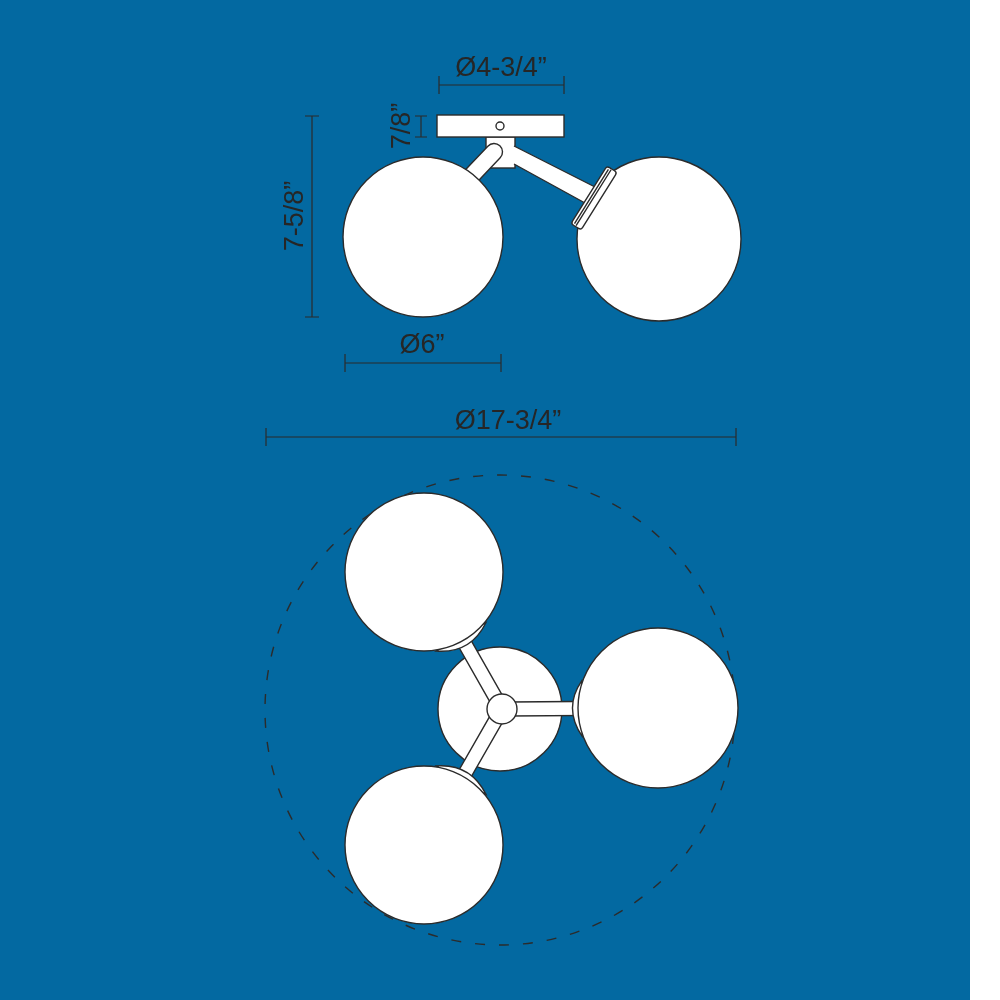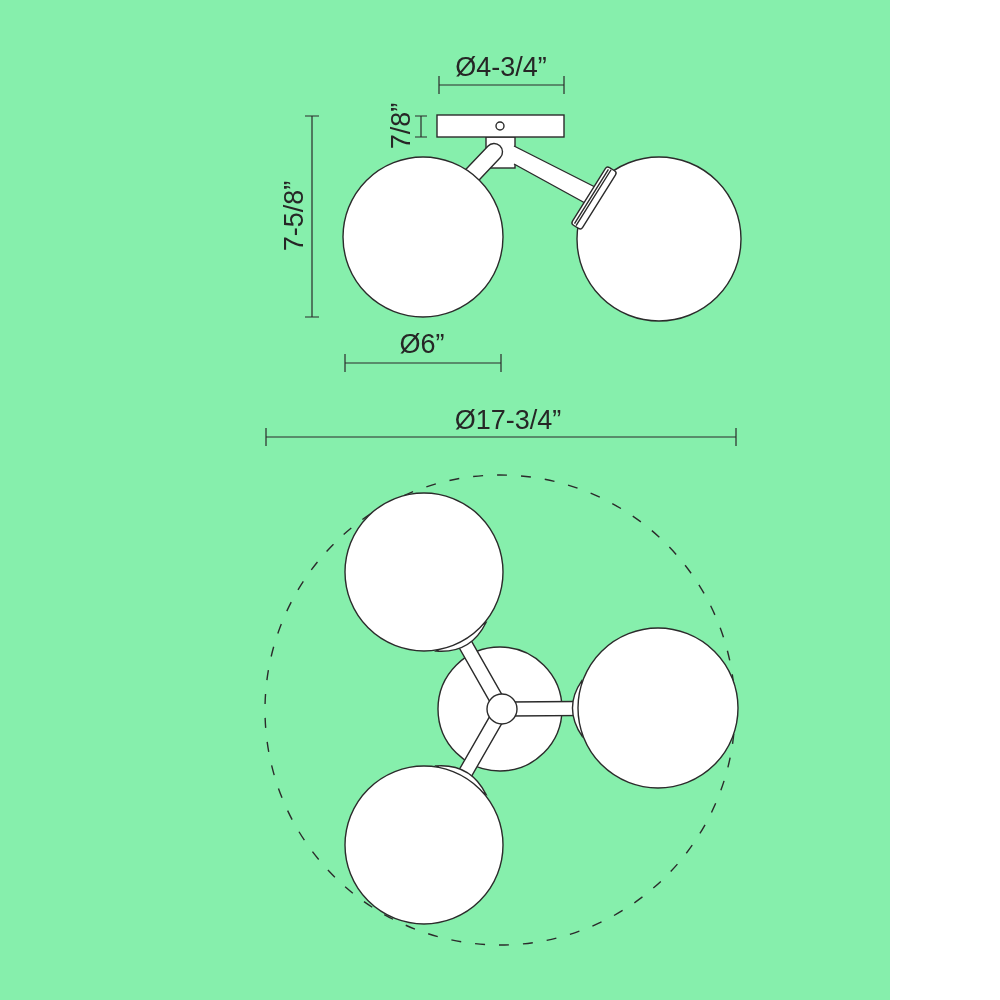--- a/index.html
+++ b/index.html
@@ -3,23 +3,23 @@
 <meta charset="utf-8">
 <style>
   html, body {
     margin: 0;
     padding: 0;
     background: #ffffff;
     font-family: "Liberation Sans", sans-serif;
   }
   .page {
     position: relative;
-    width: 890px;
+    width: 970px;
     height: 1000px;
-    background: #86efac;
+    background: #0369a1;
     overflow: hidden;
   }
   svg { display: block; }
   .ln  { fill: none; stroke: #2b2b2b; stroke-width: 1.4; }
   .lnw { fill: #ffffff; stroke: #2b2b2b; stroke-width: 1.4; }
   .fw  { fill: #ffffff; stroke: none; }
   .dim { fill: none; stroke: #2b2b2b; stroke-width: 1.2; }
   .dash { fill: none; stroke: #2b2b2b; stroke-width: 1.4; stroke-dasharray: 10 14; }
   .lbl {
     font-family: "Liberation Sans", sans-serif;

